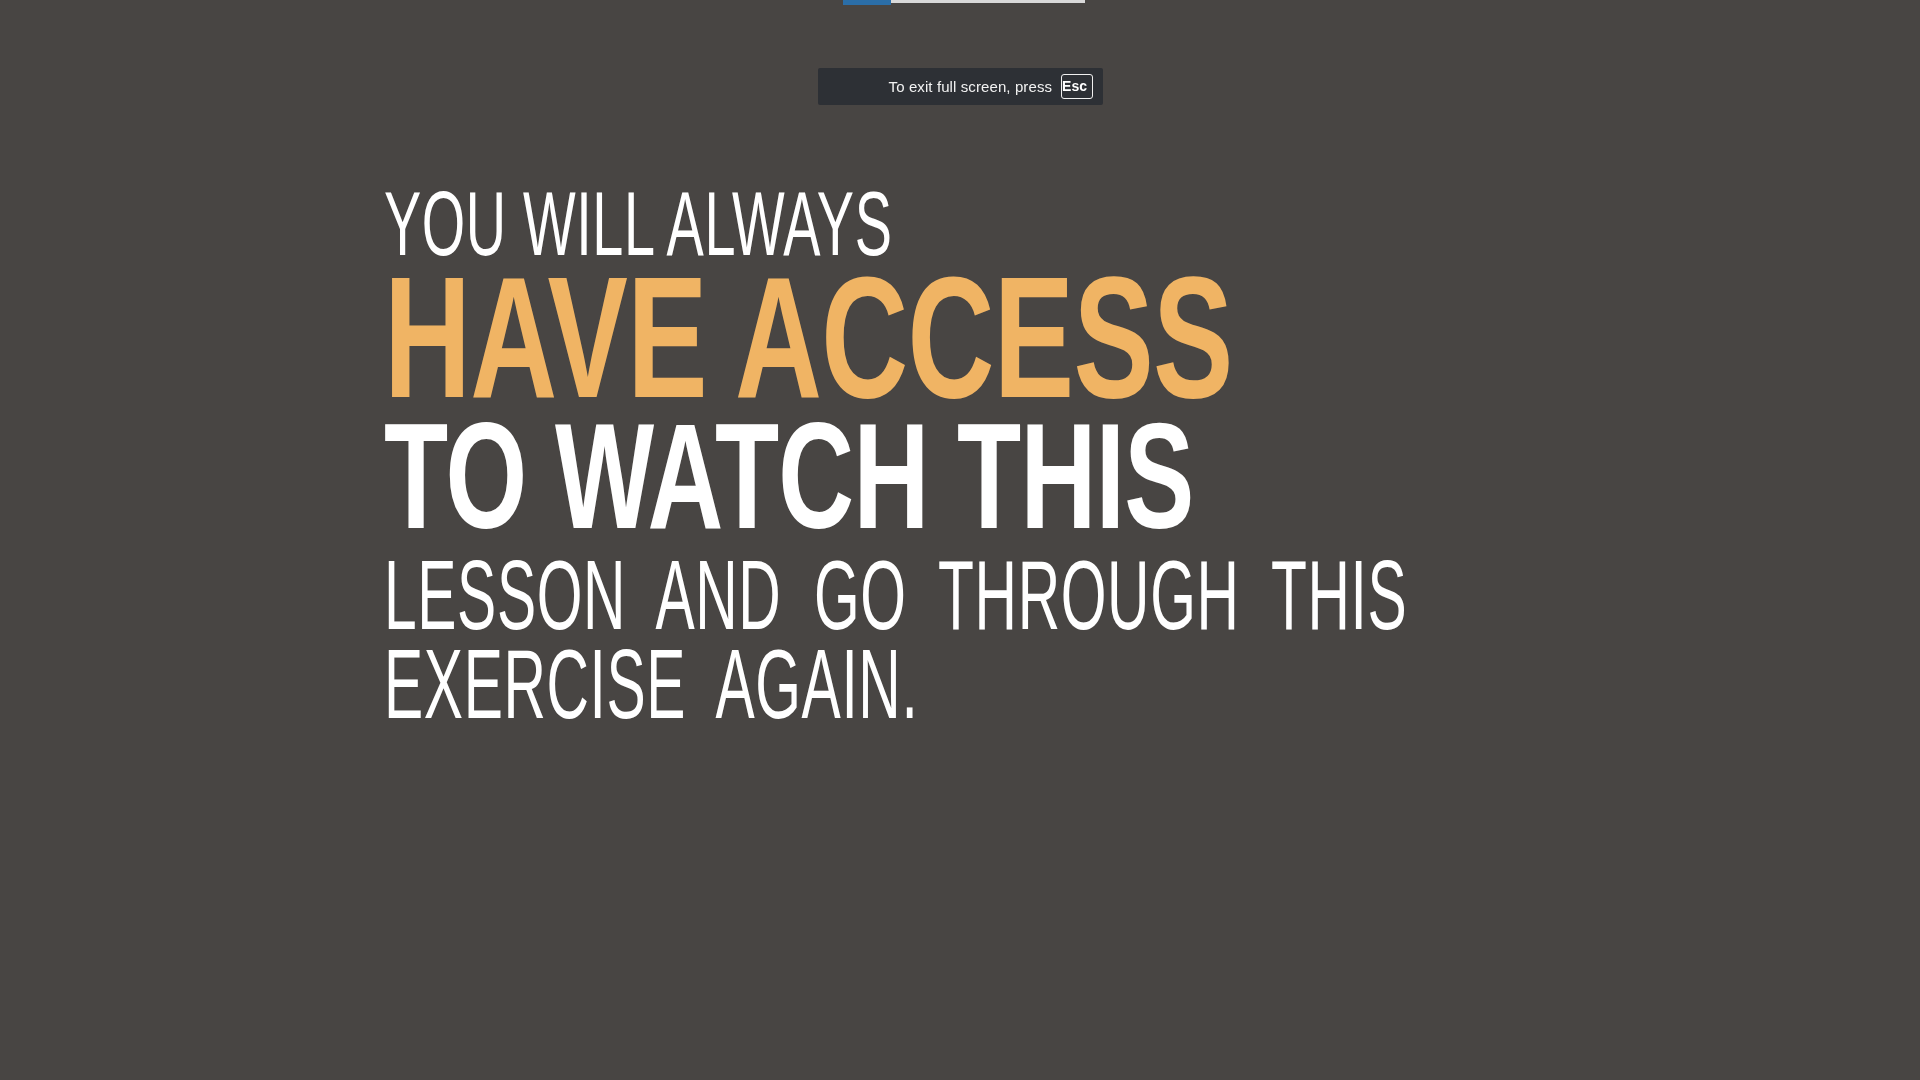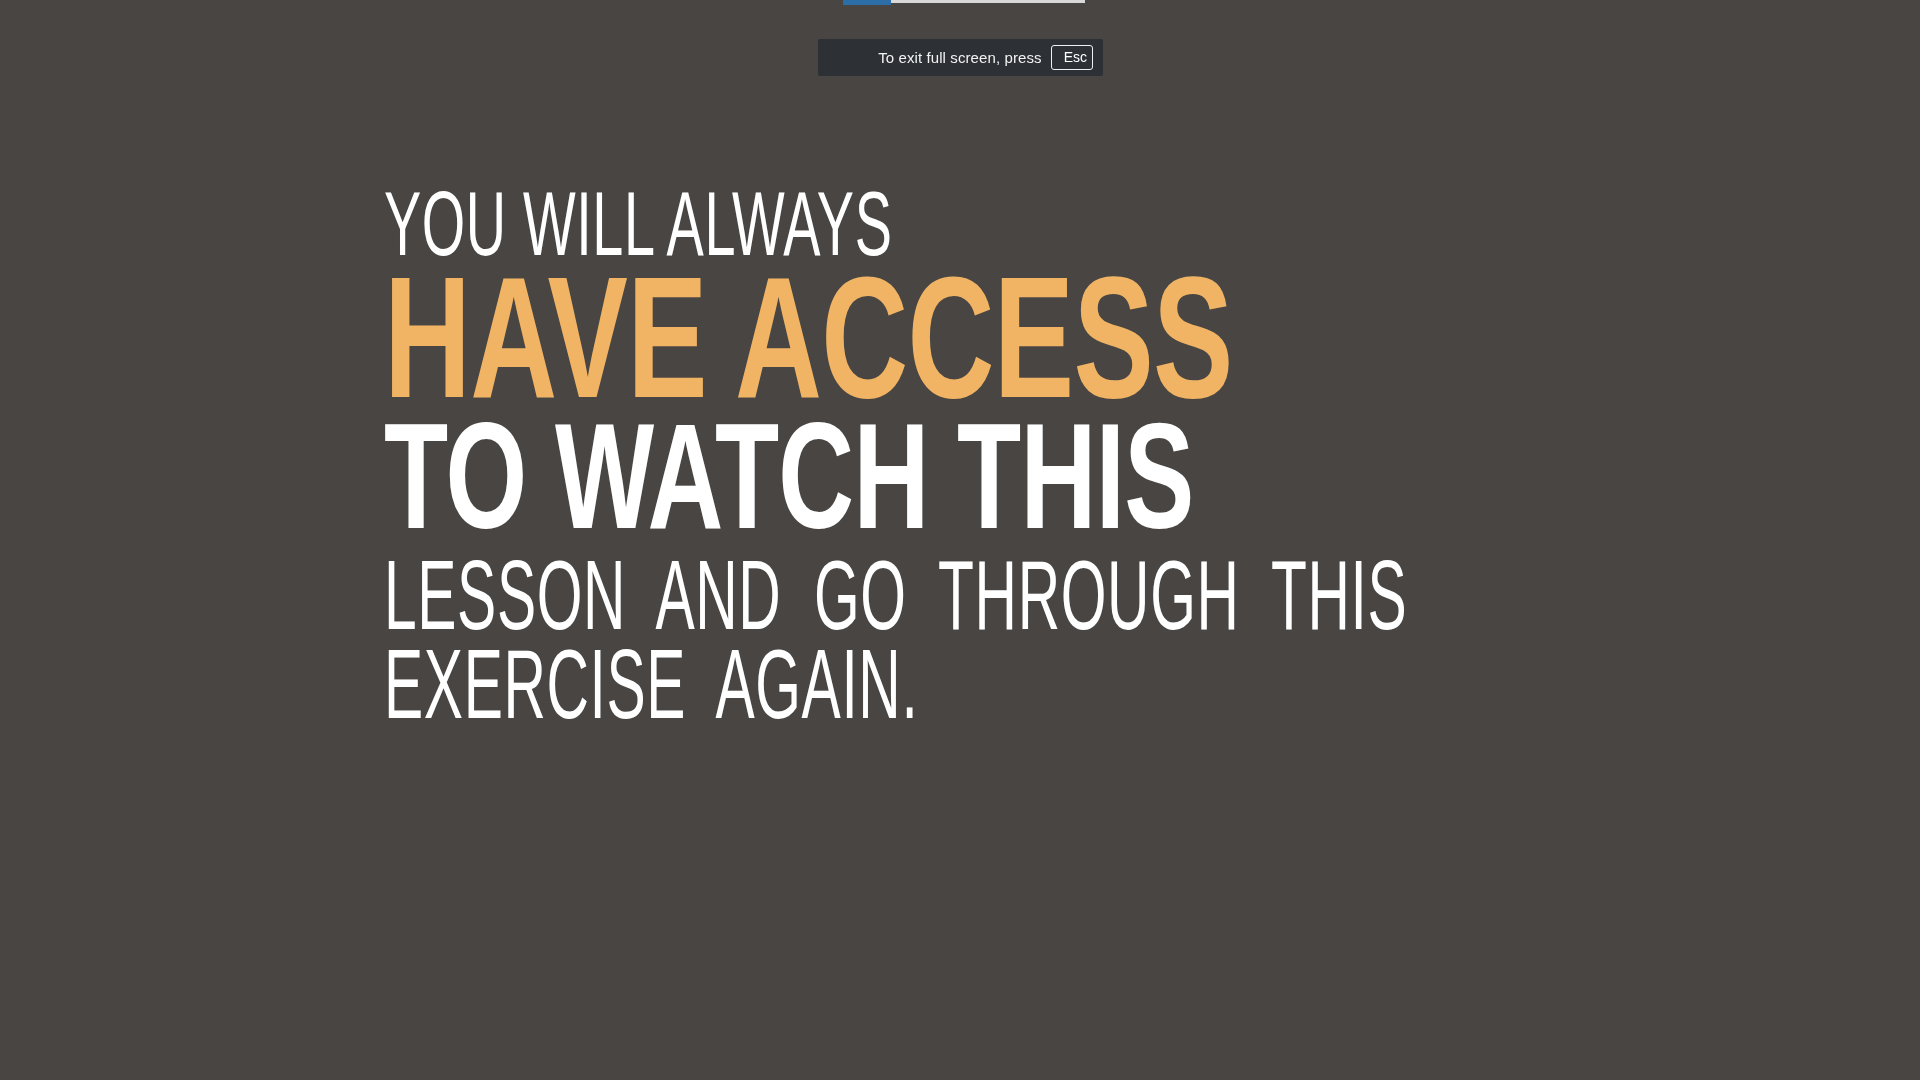--- a/index.html
+++ b/index.html
@@ -60,24 +60,25 @@
     letter-spacing: 0.1px;
     white-space: nowrap;
   }
   #esc-key {
     margin-left: 9px;
     border: 1px solid #f0f0f0;
     border-radius: 3px;
     color: #ffffff;
     font-size: 14px;
     line-height: 1;
-    padding: 4px 5px 5px 12px;
+    padding: 4px 5px 5px 0;
     display: inline-block;
     min-width: 16px;
     text-align: center;
+    font-weight: bold;
   }
 
   
   #slide {
     position: absolute;
     left: 384px;
     top: 182px;
     width: 1420px;
   }
 
@@ -143,21 +144,21 @@
   #line-5 { margin-top: -6px; }
 </style>
 </head>
 <body style="background: rgb(72, 69, 67);">
 
 <div id="progress-wrap">
   <div id="progress-track" style="background: rgb(217, 217, 217);"></div>
   <div id="progress-fill" style="width: 20%; background: rgb(43, 110, 168);"></div>
 </div>
 
-<div id="fullscreen-notice" style="background: rgb(45, 48, 53);">
+<div id="fullscreen-notice" style="background: rgb(45, 48, 53); margin-top: 29px;">
   <span id="fullscreen-notice-text" style="color: rgb(242, 242, 242);">To exit full screen, press</span>
   <span id="esc-key">Esc</span>
 </div>
 
 <div id="slide">
   <div class="hl" id="line-1" style="color: rgb(255, 255, 255);">YOU WILL ALWAYS</div>
   <div class="hl" id="line-2" style="color: rgb(240, 180, 100);">HAVE ACCESS</div>
   <div class="hl" id="line-3" style="color: rgb(255, 255, 255);">TO WATCH THIS</div>
   <div class="hl" id="line-4" style="color: rgb(255, 255, 255);">LESSON AND GO THROUGH THIS</div>
   <div class="hl" id="line-5" style="color: rgb(255, 255, 255);">EXERCISE AGAIN.</div>

